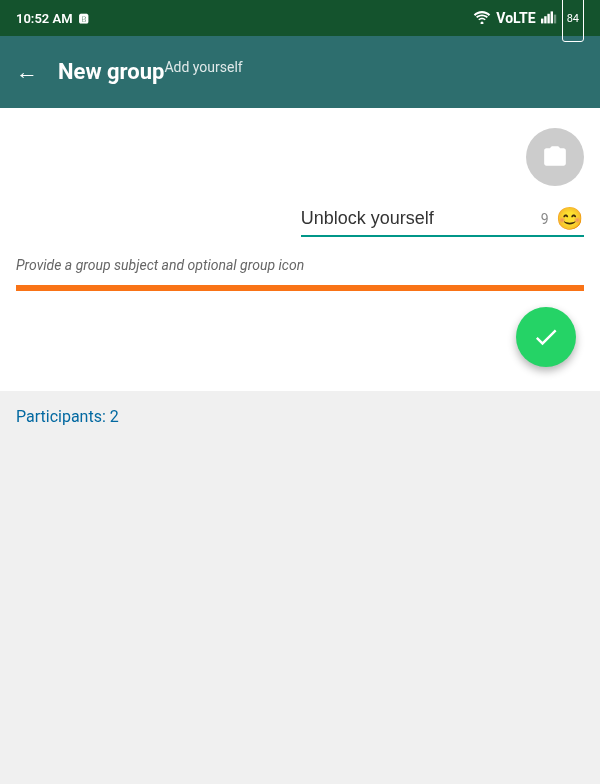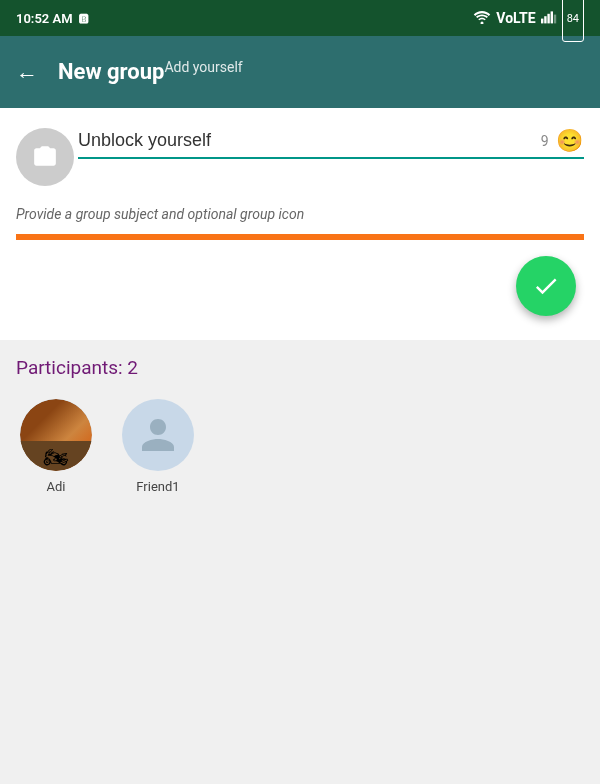--- a/index.html
+++ b/index.html
@@ -74,23 +74,24 @@
 
     
     .main-content {
       background: white;
       padding: 20px 16px 16px 16px;
     }
 
     
     .group-name-row {
       display: flex;
-      align-items: flex-start;
-      gap: 4px;
+      align-items: flex-end;
+      gap: 20px;
       padding-bottom: 8px;
+      flex-direction: column;
     }
     .camera-icon-circle {
       width: 58px;
       height: 58px;
       background: #cccccc;
       border-radius: 50%;
       display: flex;
       align-items: center;
       justify-content: center;
       flex-shrink: 0;
@@ -167,22 +168,22 @@
       fill: white;
     }
 
     
     .participants-section {
       background: #f0f0f0;
       padding: 16px 16px 30px 16px;
       min-height: 350px;
     }
     .participants-label {
-      font-size: 19px;
-      color: #701a75;
+      font-size: 16px;
+      color: #0369a1;
       margin-bottom: 20px;
     }
     .participants-list {
       display: flex;
       gap: 30px;
       padding-left: 4px;
     }
     .participant-item {
       display: flex;
       flex-direction: column;
@@ -299,31 +300,13 @@
       <svg viewBox="0 0 24 24">
         <path d="M9 16.17L4.83 12l-1.42 1.41L9 19 21 7l-1.41-1.41L9 16.17z"></path>
       </svg>
     </div>
   </div>
 </div>
 
 <div class="participants-section">
   <div class="participants-label">Participants: 2</div>
 
-  <div class="participants-list">
-
-    <div class="participant-item">
-      <div class="participant-avatar">
-        <div class="adi-avatar-inner"></div>
-      </div>
-      <span class="participant-name">Adi</span>
-    </div>
-
-    <div class="participant-item">
-      <div class="participant-avatar">
-        <svg viewBox="0 0 24 24">
-          <path d="M12 12c2.7 0 4.8-2.1 4.8-4.8S14.7 2.4 12 2.4 7.2 4.5 7.2 7.2 9.3 12 12 12zm0 2.4c-3.2 0-9.6 1.6-9.6 4.8v2.4h19.2v-2.4c0-3.2-6.4-4.8-9.6-4.8z"></path>
-        </svg>
-      </div>
-      <span class="participant-name">Friend1</span>
-    </div>
-  </div>
 </div>
 
 </body></html>

